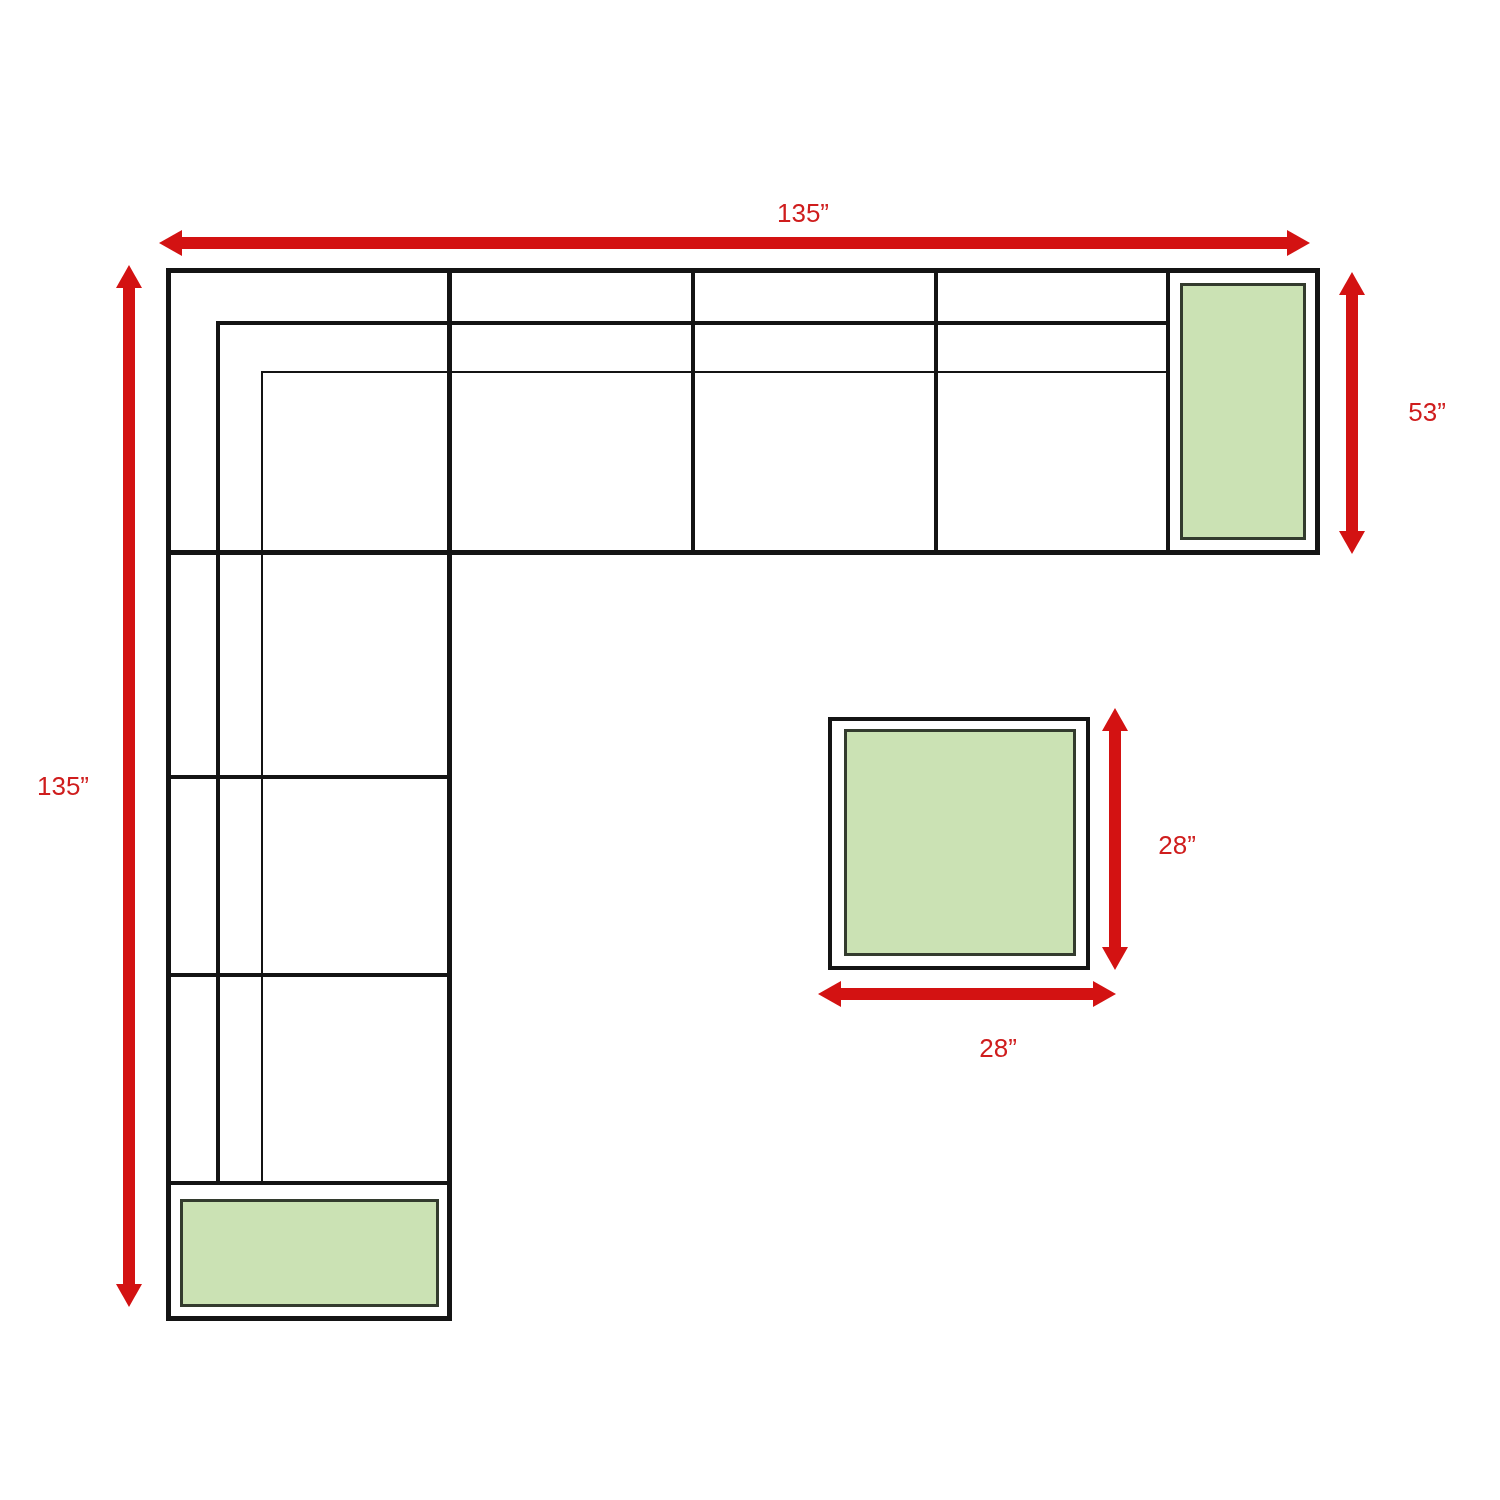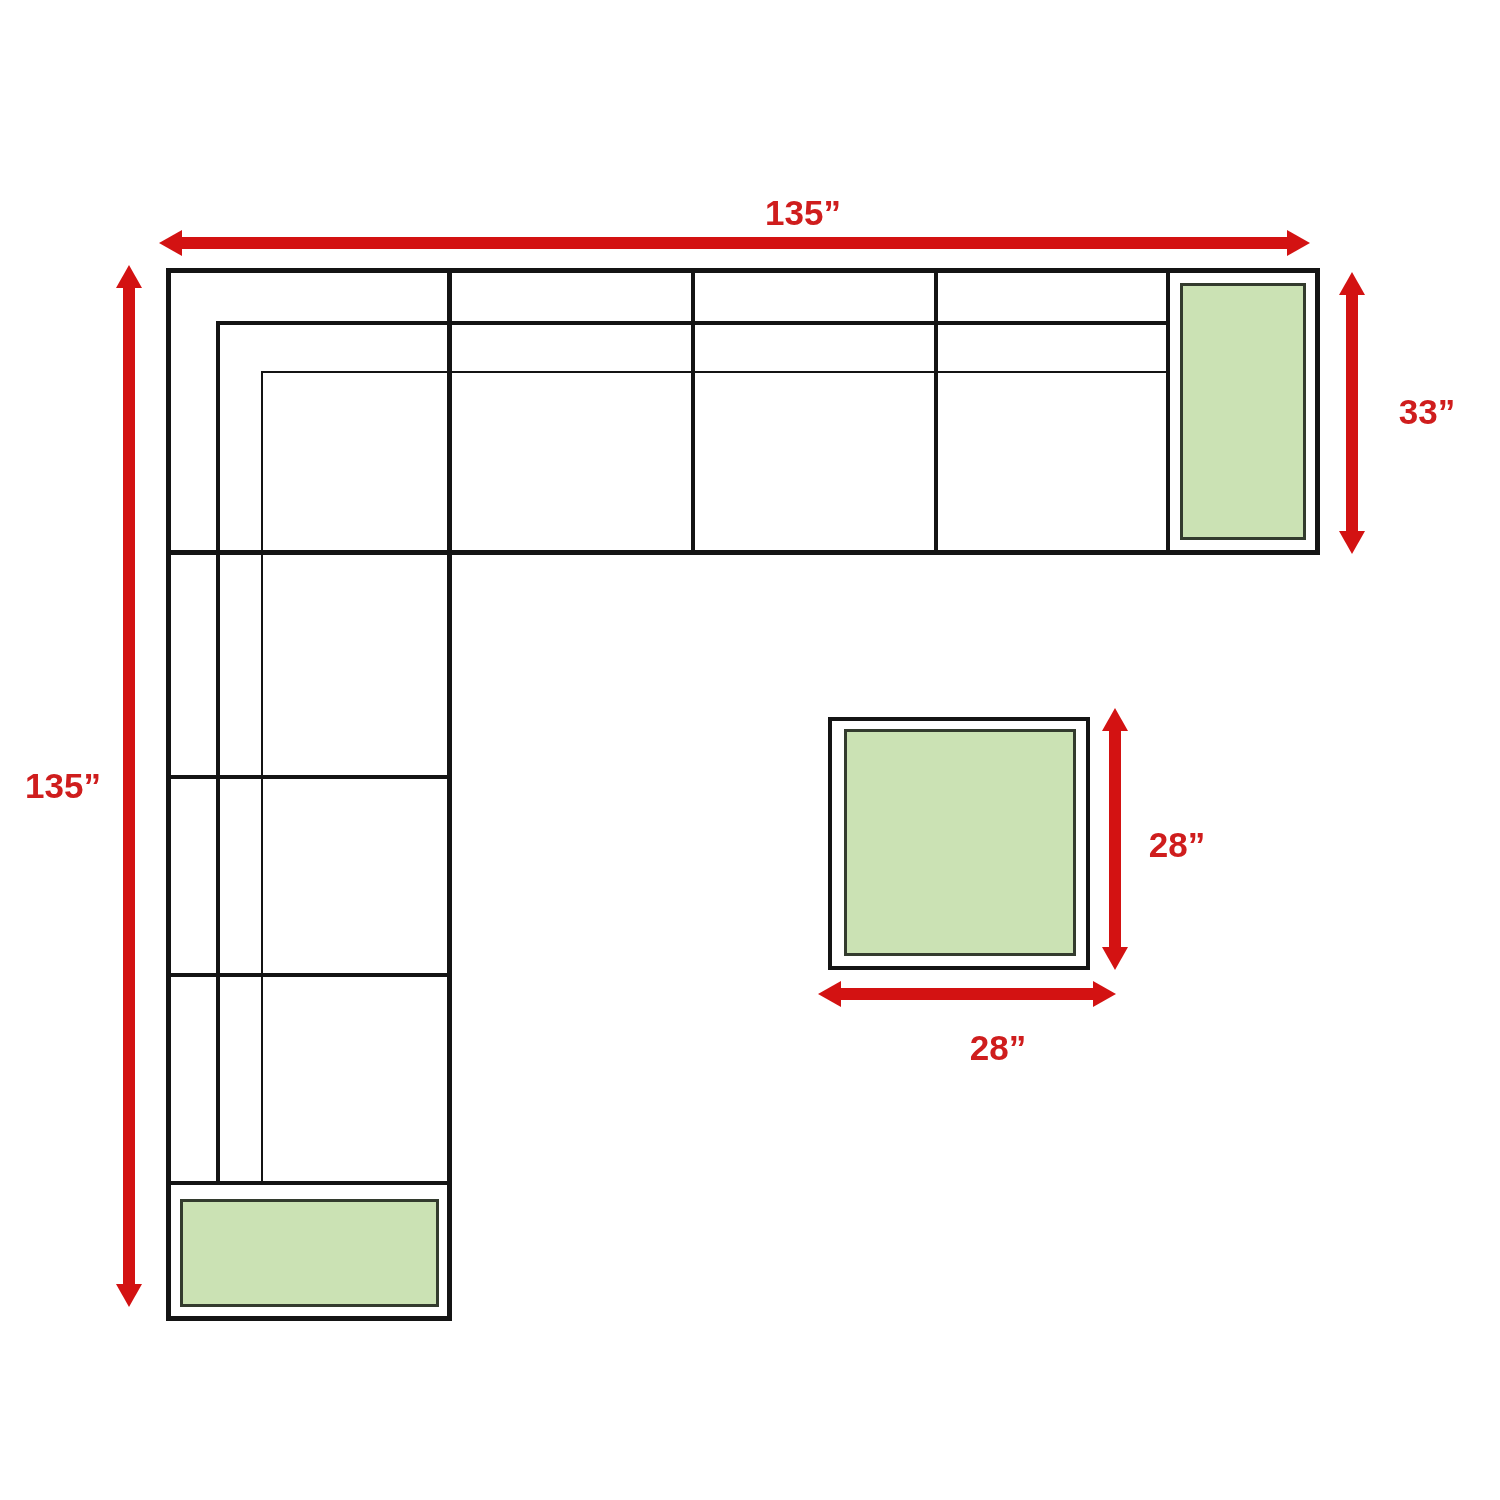--- a/index.html
+++ b/index.html
@@ -29,22 +29,22 @@
 
   
   .table-panel { position: absolute; background: var(--table-green); border: 3px solid var(--table-border); }
   .ottoman-outer { position: absolute; border: 4px solid var(--line-black); background: var(--background); }
 
   
   .dim-label {
     position: absolute;
     transform: translate(-50%, -50%);
     color: var(--label-red);
-    font-size: 35px;
-    font-weight: bold;
+    font-size: 26px;
+    font-weight: normal;
     white-space: nowrap;
     letter-spacing: 0px;
   }
 
   
   .arrow-h, .arrow-v { position: absolute; }
   .arrow-h .shaft {
     position: absolute; left: 17px; right: 17px; top: 50%;
     height: 12px; transform: translateY(-50%);
     background: var(--arrow-red);
@@ -131,17 +131,17 @@
   </div>
 
   <div class="arrow-h" style="left:818px; top:981px; width:298px; height:26px;">
     <div class="head-left"></div>
     <div class="shaft"></div>
     <div class="head-right"></div>
   </div>
 
   <div class="dim-label" style="left:803px; top:213px;">135”</div>
   <div class="dim-label" style="left:63px; top:786px;">135”</div>
-  <div class="dim-label" style="left:1427px; top:412px;">33”</div>
+  <div class="dim-label" style="left:1427px; top:412px;">53”</div>
   <div class="dim-label" style="left:1177px; top:845px;">28”</div>
   <div class="dim-label" style="left:998px; top:1048px;">28”</div>
 
 </div>
 
 </body></html>

